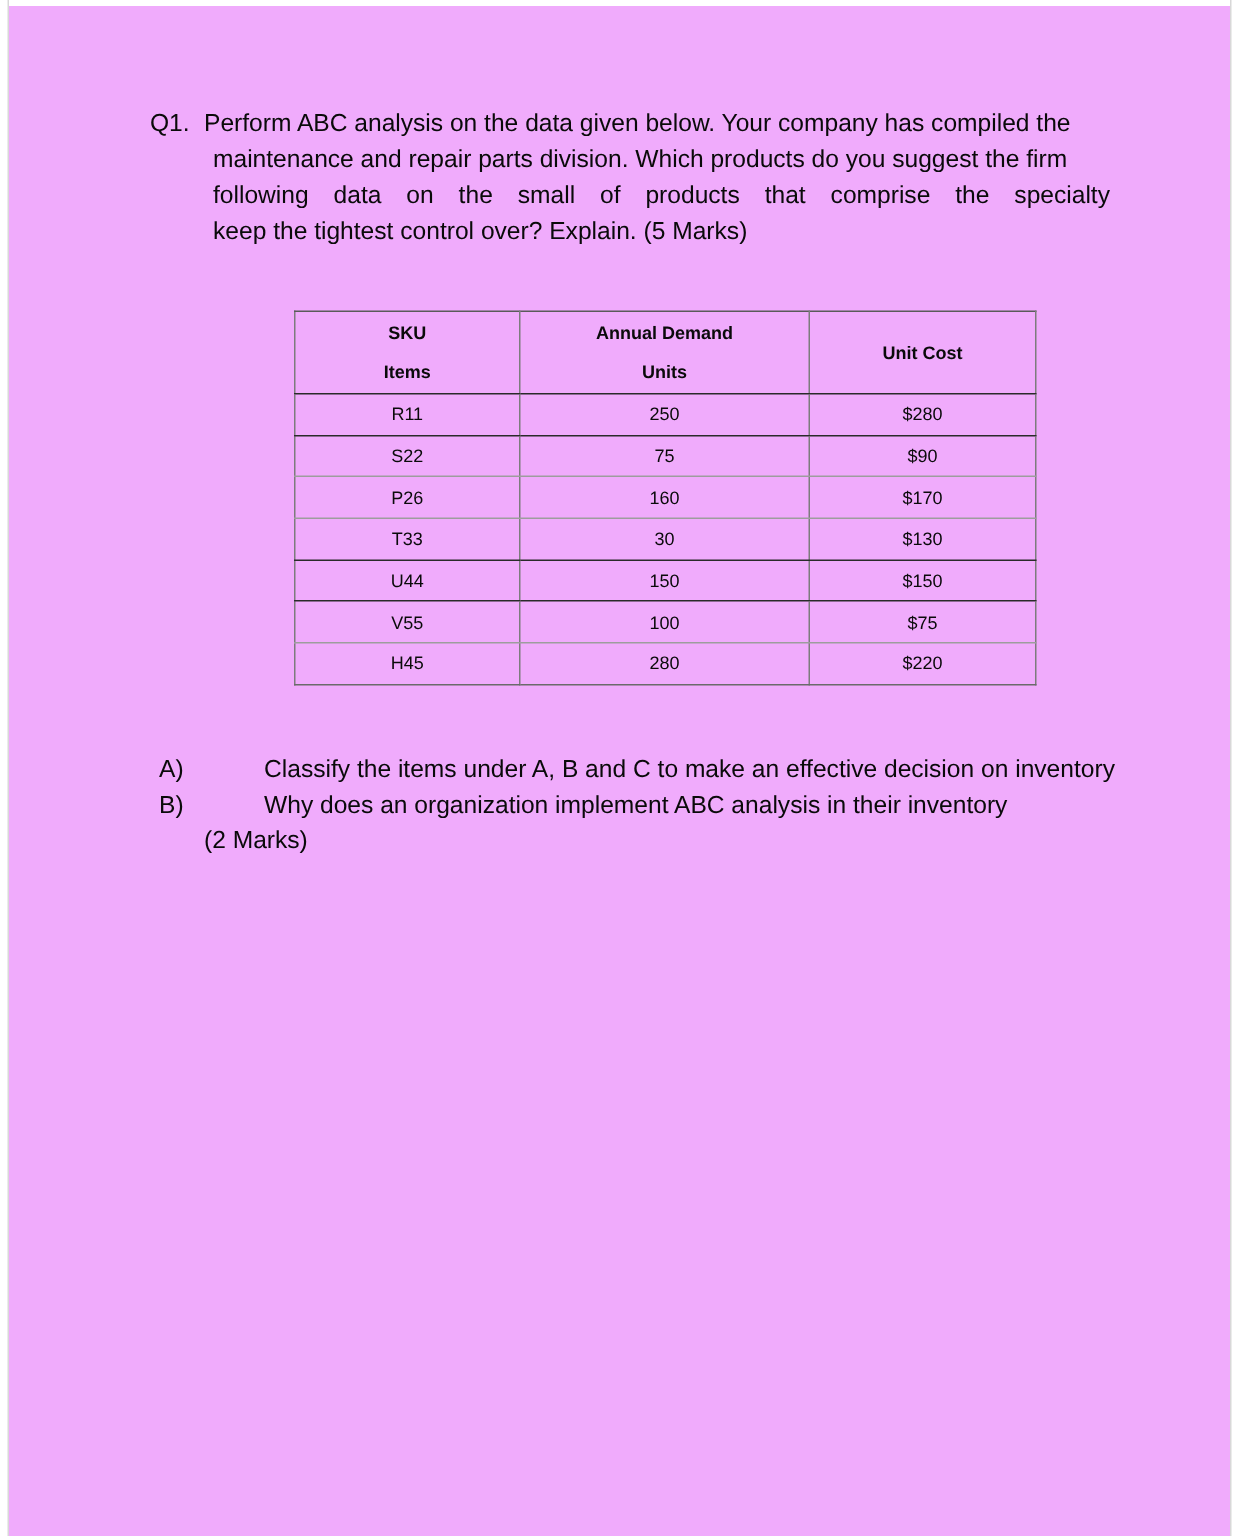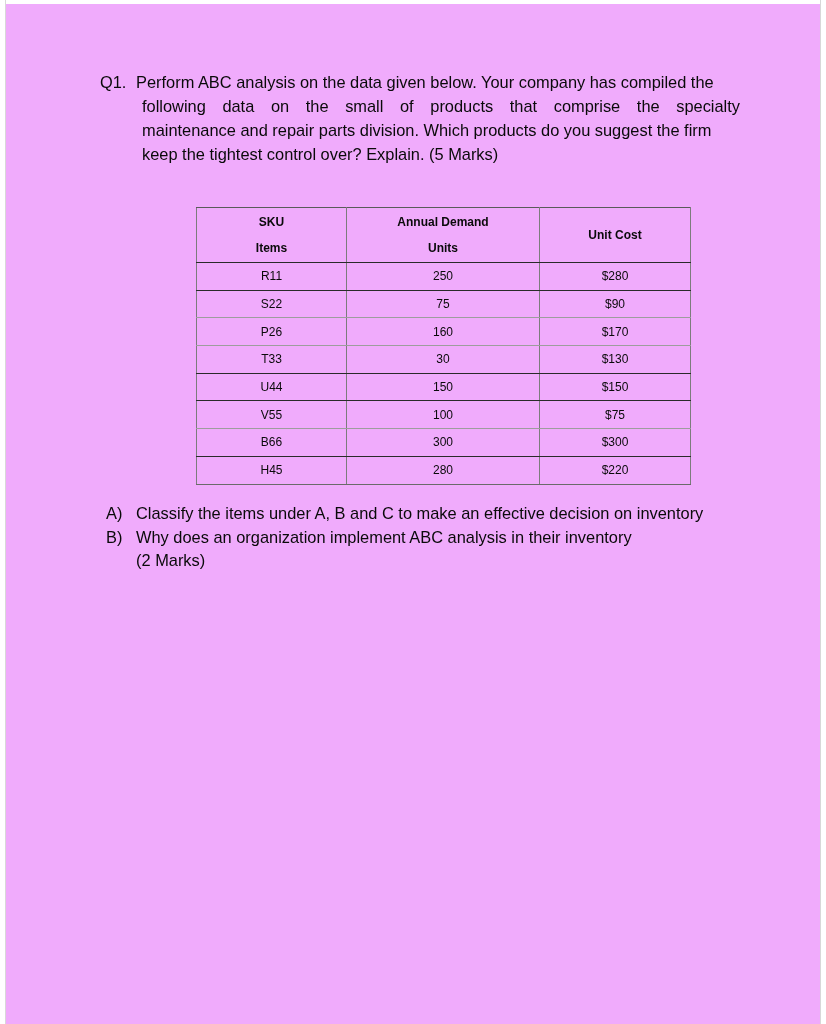--- a/index.html
+++ b/index.html
@@ -126,20 +126,21 @@
     align-items: flex-start;
     font-size: 16.4px;
     line-height: 23.5px;
   }
   .subq-marker {
     flex: 0 0 auto;
     width: 30px;
   }
   .subq-text {
     flex: 1 1 auto;
+    margin-left: 40px;
   }
   .subq-tail {
     padding-left: 30px;
     font-size: 16.4px;
     line-height: 23.5px;
   }
 </style>
 </head>
 <body>
 
@@ -147,22 +148,22 @@
 <div class="page-edge right"></div>
 
 <div class="sheet">
 
   <div class="question">
     <div class="q-line first">
       <span class="q-first-row">
         <span class="q-label">Q1.</span><span>Perform ABC analysis on the data given below. Your company has compiled the</span>
       </span>
     </div>
+    <div class="q-line q-body">maintenance and repair parts division. Which products do you suggest the firm</div>
     <div class="q-line q-body q-justified">following data on the small of products that comprise the specialty</div>
-    <div class="q-line q-body">maintenance and repair parts division. Which products do you suggest the firm</div>
     <div class="q-line q-body">keep the tightest control over? Explain. (5 Marks)</div>
   </div>
 
   <table class="abc-table">
     <colgroup>
       <col class="c-sku">
         <col class="c-dem">
         <col class="c-cost">
     </colgroup>
     <thead>
@@ -206,25 +207,20 @@
         <td>U44</td>
         <td>150</td>
         <td>$150</td>
       </tr>
       <tr class="light-rule">
         <td>V55</td>
         <td>100</td>
         <td>$75</td>
       </tr>
       <tr>
-        <td>B66</td>
-        <td>300</td>
-        <td>$300</td>
-      </tr>
-      <tr>
         <td>H45</td>
         <td>280</td>
         <td>$220</td>
       </tr>
     </tbody>
   </table>
 
   <div class="subq">
     <div class="subq-item">
       <span class="subq-marker">A)</span>

